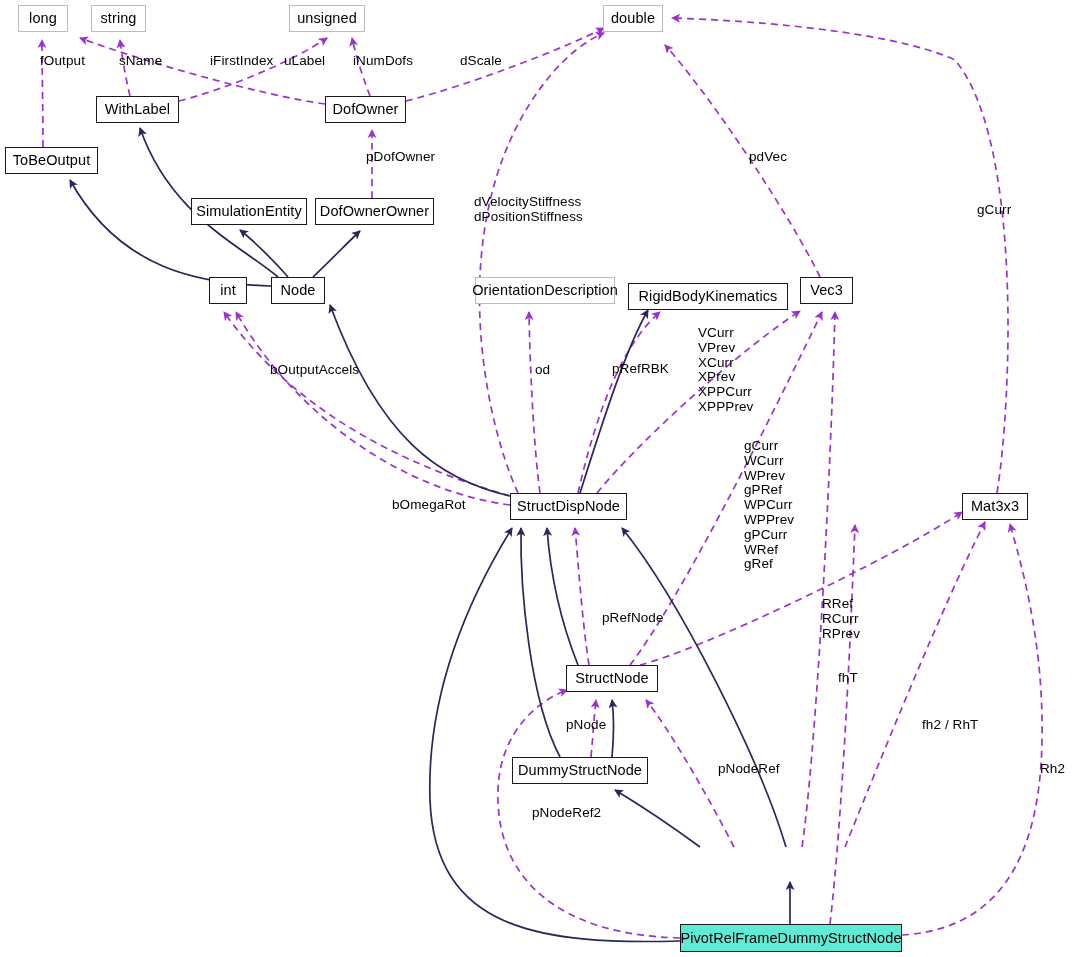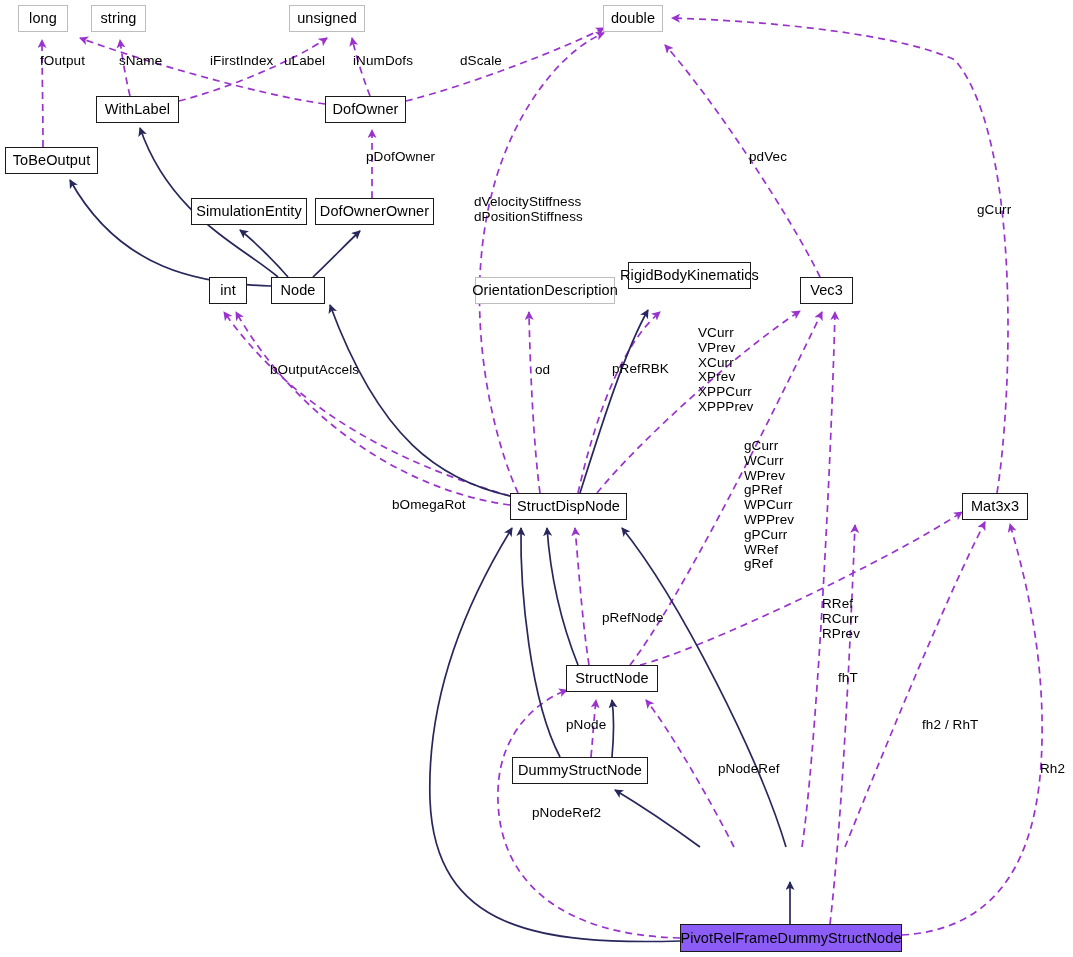--- a/index.html
+++ b/index.html
@@ -38,21 +38,21 @@
     white-space: nowrap;
     letter-spacing: 0.1px;
   }
   .node.solid {
     border: 1.6px solid #1a1a1a;
   }
   .node.faded {
     border: 1.3px solid #bdbdbd;
   }
   .node.current {
-    background: #8b5cf6;
+    background: #5eead4;
     border: 1.6px solid #1a1a1a;
   }
   .edge-label {
     position: absolute;
     font-size: 13.5px;
     line-height: 14.8px;
     color: #000000;
     white-space: pre;
     text-align: center;
     letter-spacing: 0.1px;
@@ -186,21 +186,21 @@
   </div>
   <div class="node solid" style="left:209px; top:277px; width:38px; height:27px;">
     <span>int</span>
   </div>
   <div class="node solid" style="left:271px; top:277px; width:54px; height:27px;">
     <span>Node</span>
   </div>
   <div class="node faded" style="left:459px; top:277px; width:140px; height:27px;margin-left:16px;">
     <span>OrientationDescription</span>
   </div>
-  <div class="node solid" style="left:628px; top:262px; width:123px; height:27px;">
+  <div class="node solid" style="left:628px; top:283px; width:160px; height:27px;">
     <span>RigidBodyKinematics</span>
   </div>
   <div class="node solid" style="left:800px; top:277px; width:53px; height:27px;">
     <span>Vec3</span>
   </div>
   <div class="node solid" style="left:510px; top:493px; width:117px; height:27px;">
     <span>StructDispNode</span>
   </div>
   <div class="node solid" style="left:962px; top:493px; width:66px; height:27px;">
     <span>Mat3x3</span>

